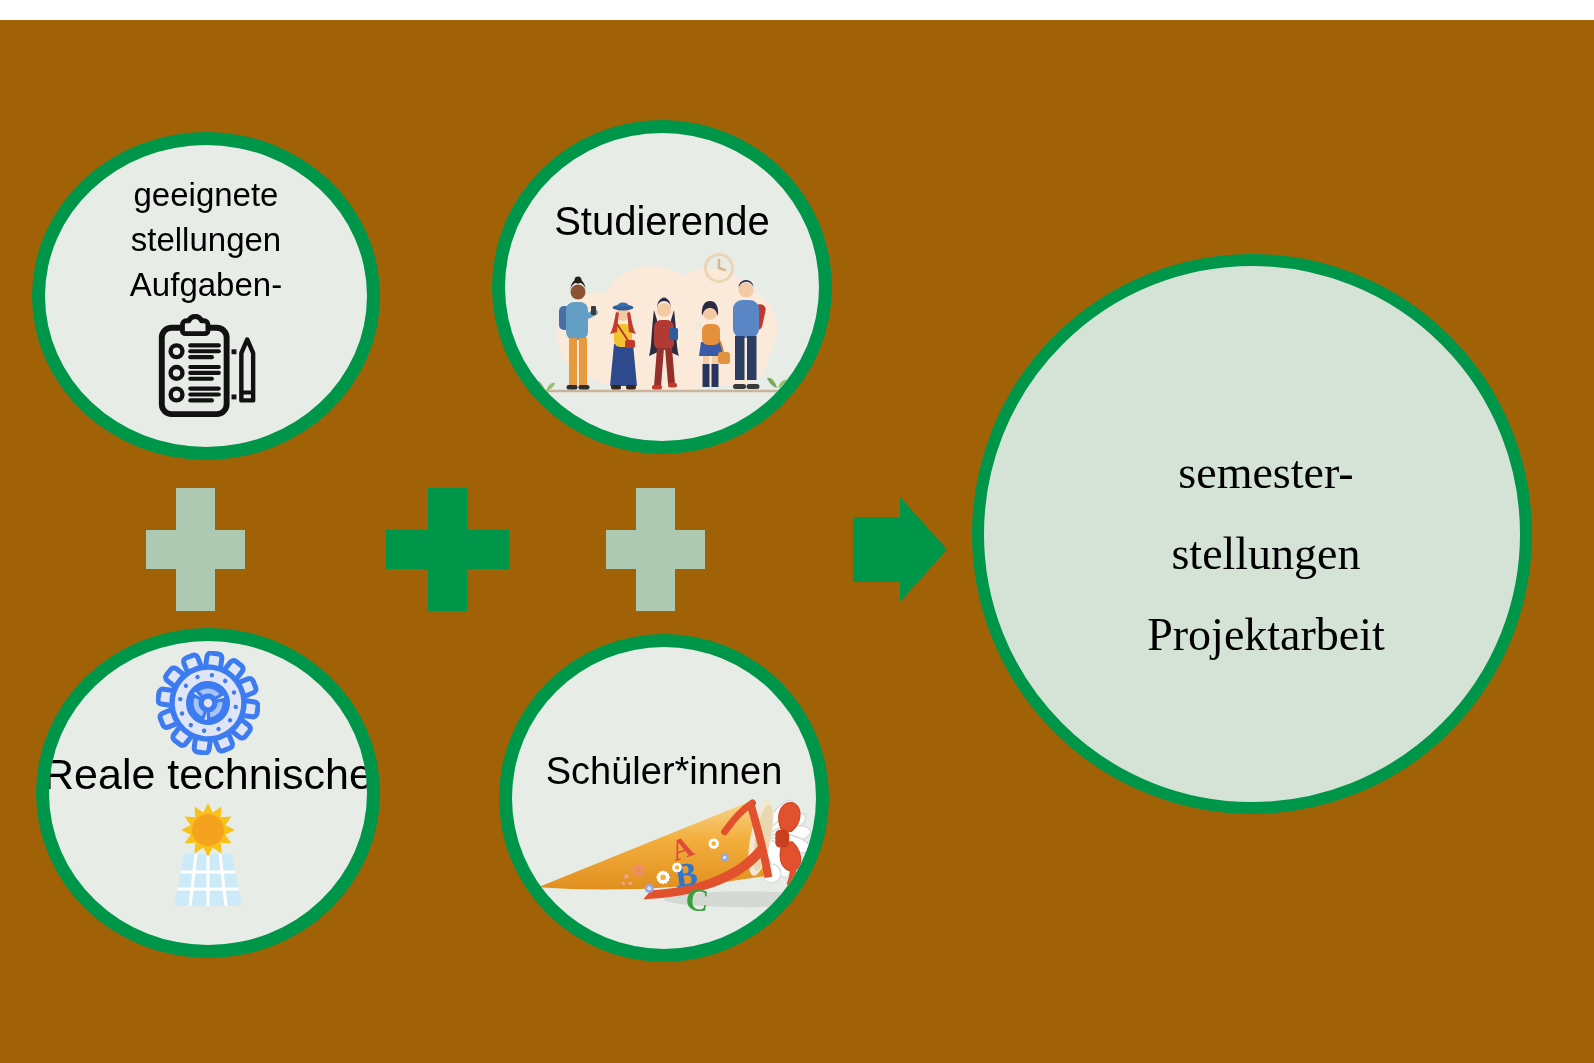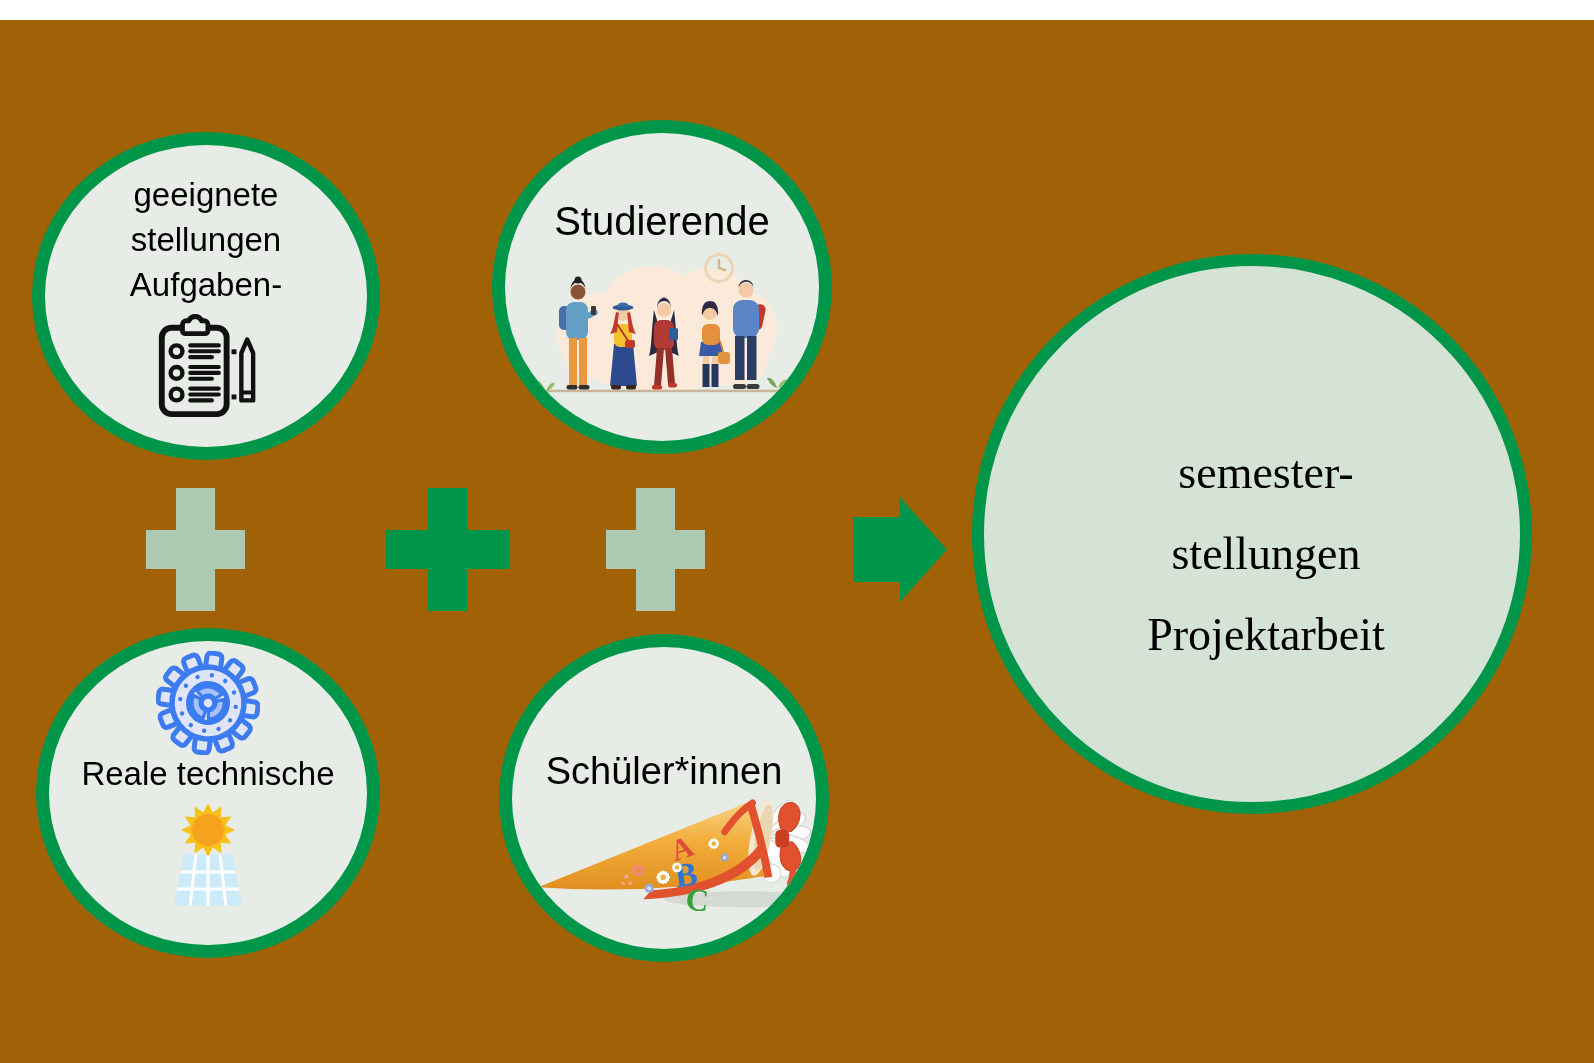--- a/index.html
+++ b/index.html
@@ -11,21 +11,21 @@
   .node--tasks{left:32px;top:112px;width:348px;height:328px;}
   .node--students{left:492px;top:100px;width:340px;height:334px;}
   .node--systems{left:36px;top:608px;width:344px;height:330px;}
   .node--pupils{left:499px;top:614px;width:330px;height:328px;position:absolute;}
   .node--result{left:972px;top:234px;width:560px;height:560px;}
   .textblock{text-align:center;white-space:nowrap;}
   .tasks-text{margin-top:27px;font-size:33px;line-height:45px;}
   .students-label{margin-top:67px;font-size:40px;line-height:42px;}
   .students-art{margin-top:2px;}
   .systems-gear{margin-top:10px;}
-  .systems-text{margin-top:0;font-size:33px;line-height:38px;}
+  .systems-text{margin-top:0;font-size:43px;line-height:38px;}
   .systems-sun{margin-top:3px;}
   .pupils-label{margin-top:104px;font-size:38px;line-height:40px;}
   .pupils-cone{position:absolute;left:18px;top:145px;}
   .result-text{margin-top:166px;margin-left:28px;font-size:46px;line-height:81px;}
   .clipboard-art{margin-top:2px;}
   .op{position:absolute;}
   .op--plus1{left:146px;top:468px;}
   .op--plus2{left:386px;top:468px;}
   .op--plus3{left:606px;top:468px;}
   .op--arrow{left:853px;top:477px;}

